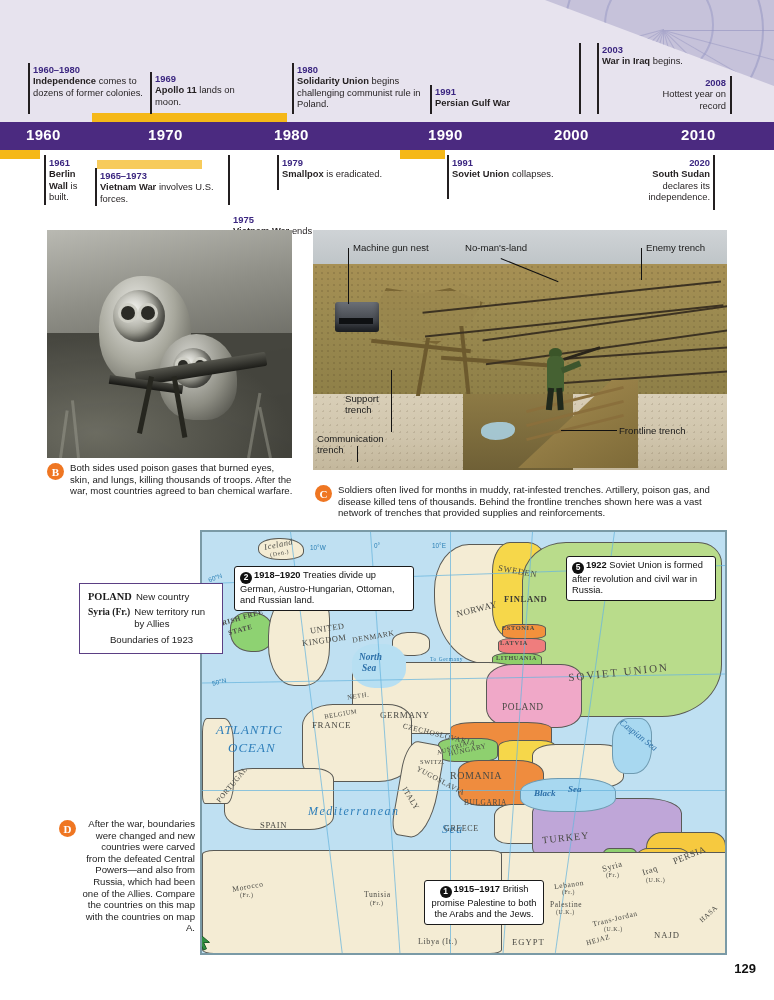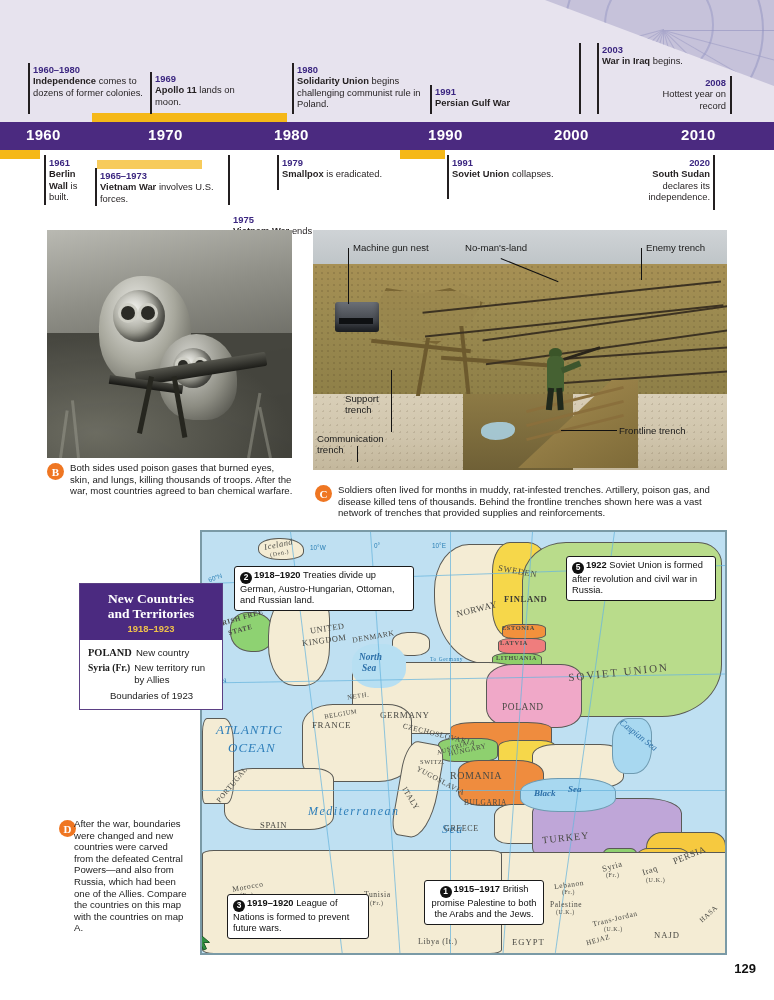--- a/index.html
+++ b/index.html
@@ -541,50 +541,41 @@
     <span>Treaties divide up German, Austro-Hungarian, Ottoman, and Russian land.</span>
   </div>
 
   <div class="callout" style="left:364px;top:24px;width:150px;">
     <span class="co-num">5</span><b>1922</b>
     <span>Soviet Union is formed after revolution and civil war in Russia.</span>
   </div>
 
 
 
-  <div class="callout" style="left:25px;top:362px;width:142px;">
-    <span class="co-num">3</span><b>1919–1920</b>
-    <span>League of Nations is formed to prevent future wars.</span>
-  </div>
 
   <div class="callout" style="left:222px;top:348px;width:120px;text-align:center;">
     <span class="co-num">1</span><b>1915–1917</b>
     <span>British promise Palestine to both the Arabs and the Jews.</span>
   </div>
 
   <svg style="position:absolute;left:-8px;top:398px;width:18px;height:22px;" viewBox="0 0 18 22">
     <path d="M2 1 L2 18 L6.5 13.5 L9.5 20 L12.5 18.8 L9.6 12.6 L15.5 12.4 Z" fill="#2f8f3f" stroke="#1a5a25" stroke-width="1"></path>
   </svg>
 </div>
 
 <div id="legend">
-  <div class="lg-head">
-    <div class="lg-t1">New Countries</div>
-    <div class="lg-t1">and Territories</div>
-    <div class="lg-t2">1918–1923</div>
-  </div>
   <div class="lg-body">
     <div class="lg-row">
       <span class="kw-serif" style="font-size:10.4px;">POLAND</span>
       <span>New country</span>
     </div>
     <div class="lg-row">
       <span class="kw-serif" style="font-size:9.6px;white-space:nowrap;">Syria (Fr.)</span>
       <span>New territory run by Allies</span>
     </div>
     <div style="text-align:center;margin-top:5px;">Boundaries of 1923</div>
   </div>
 </div>
 
 <div class="cap-badge" style="left:59px;top:820px;">D</div>
-<div class="cap" style="left:74px;top:818px;width:113px;">After the war, boundaries were changed and new countries were carved from the defeated Central Powers—and also from Russia, which had been one of the Allies. Compare the countries on this map with the countries on map A.</div>
+<div class="cap" style="left:82px;top:818px;width:113px;text-align:right;">After the war, boundaries were changed and new countries were carved from the defeated Central Powers—and also from Russia, which had been one of the Allies. Compare the countries on this map with the countries on map A.</div>
 
 <div class="pagenum">129</div>
 
 </body></html>

